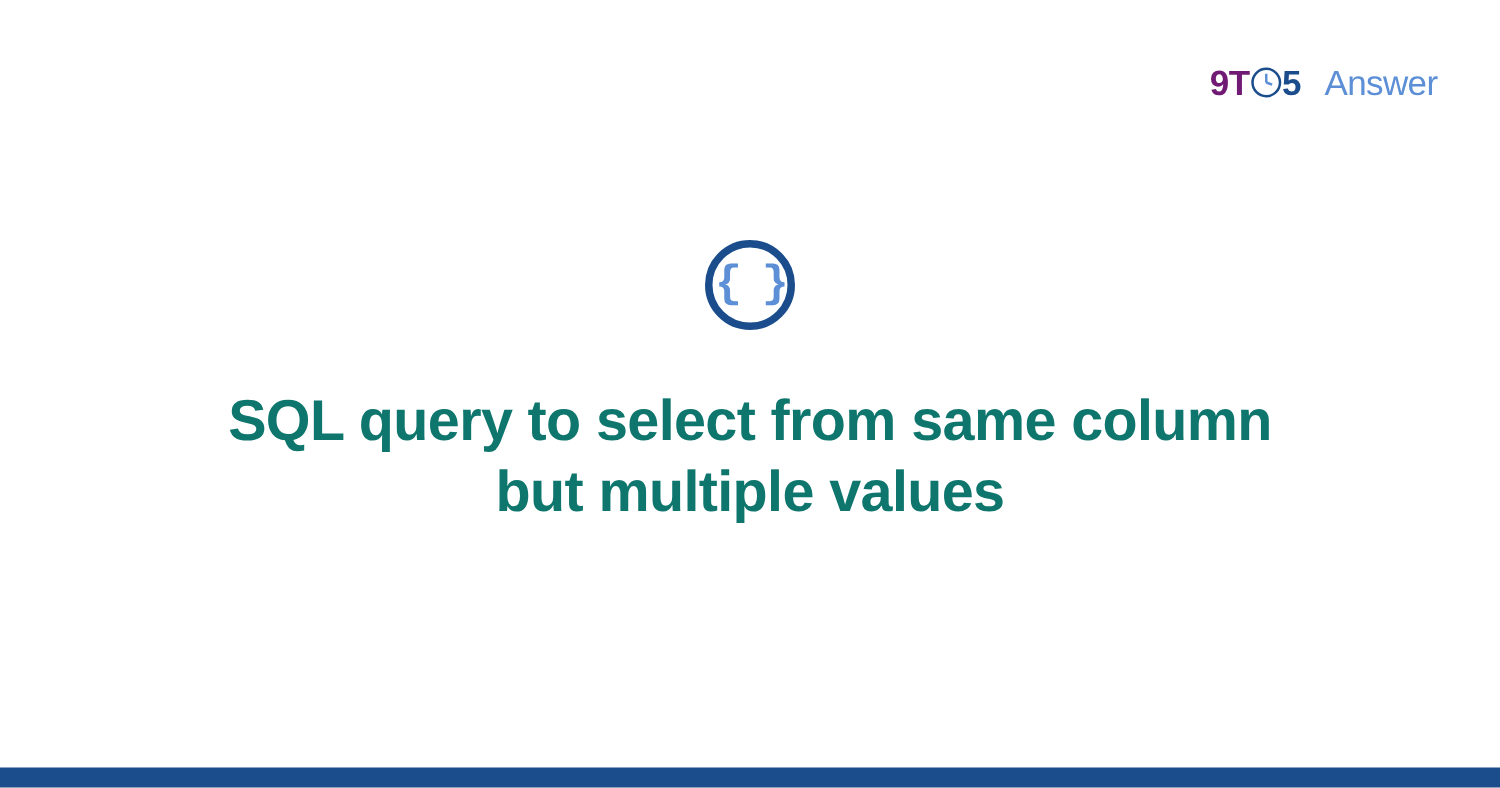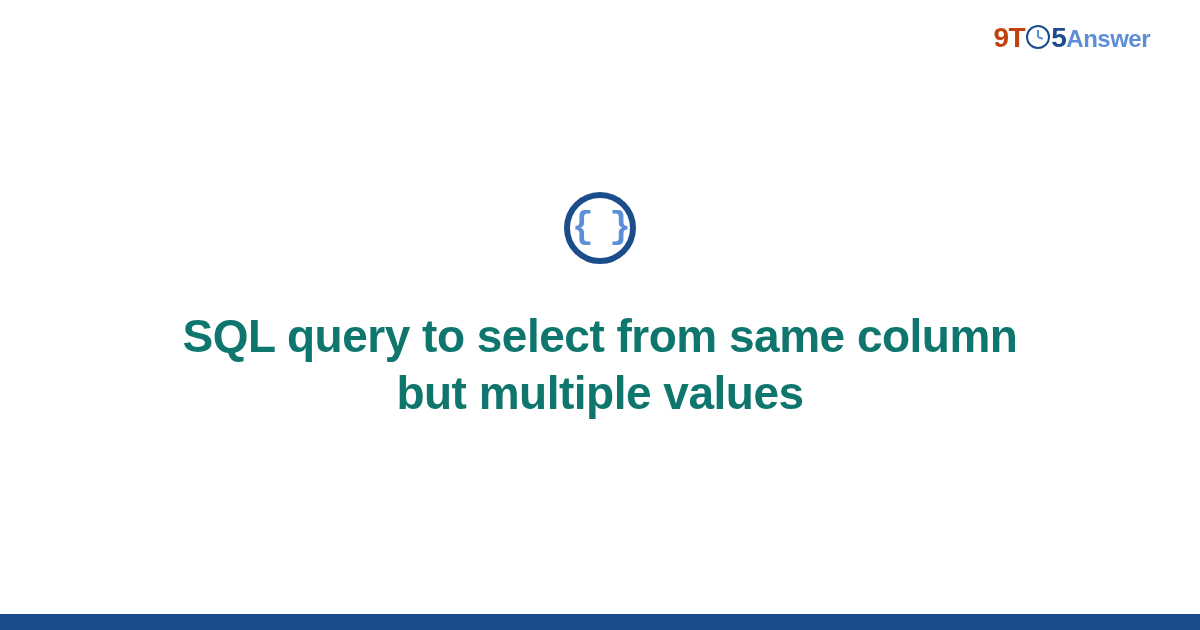--- a/index.html
+++ b/index.html
@@ -18,22 +18,23 @@
     .header {
       position: absolute;
       top: 22px;
       right: 50px;
       display: flex;
       align-items: baseline;
     }
     .brand-9t {
       font-size: 28px;
       font-weight: 700;
-      color: #c2410c;
+      color: #701a75;
       letter-spacing: -0.5px;
+      margin-top: 29px;
     }
     .brand-clock {
       display: inline-block;
       width: 24px;
       height: 24px;
       border-radius: 50%;
       border: 2.5px solid #1b4d8c;
       position: relative;
       vertical-align: middle;
       margin: 0 1px;
@@ -61,24 +62,25 @@
       transform: translate(-50%, -100%) rotate(110deg);
       transform-origin: bottom center;
     }
     .brand-5 {
       font-size: 28px;
       font-weight: 700;
       color: #1b4d8c;
       letter-spacing: -0.5px;
     }
     .brand-answer {
-      font-size: 24px;
-      font-weight: 700;
+      font-size: 28px;
+      font-weight: 400;
       color: #5c8fd6;
       letter-spacing: -0.5px;
+      margin-left: 19px;
     }
     .content {
       position: absolute;
       top: 0;
       left: 0;
       width: 100%;
       height: 614px;
       display: flex;
       flex-direction: column;
       align-items: center;

